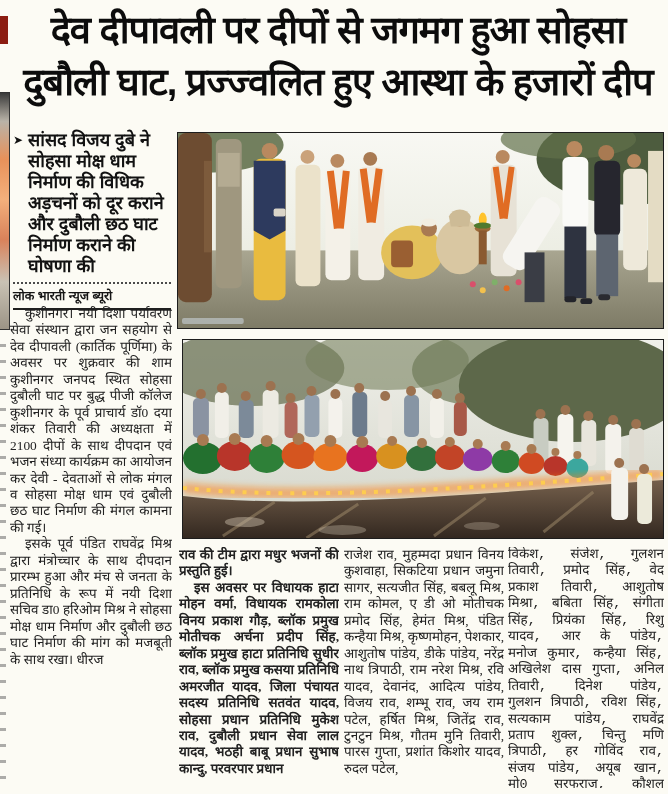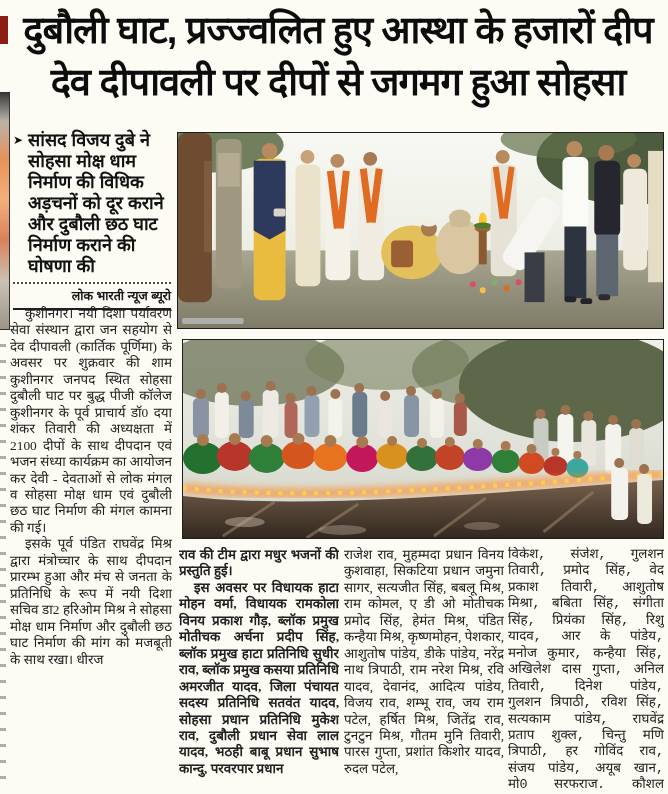--- a/index.html
+++ b/index.html
@@ -27,21 +27,21 @@
   .sliver-text  { position:absolute; left:0; top:344px; width:6px;  height:442px; opacity:.55;
                   background:repeating-linear-gradient(180deg,#6b6b6b 0 3px,transparent 3px 16px); }
 
   
   .highlight-box { position:absolute; left:13px; top:130px; width:158px;
                    font-family:"Liberation Sans","DejaVu Sans",sans-serif; }
   .hbox-row   { display:flex; gap:5px; }
   .hbox-marker{ font-size:12px; line-height:21px; color:#111; flex:0 0 auto; }
   .hbox-text  { font-weight:700; font-size:18px; line-height:21px; color:#121212; }
   .rule-dotted{ border-top:2px dotted #4a4a4a; margin-top:5px; }
-  .hbox-byline{ text-align:right; font-weight:700; font-size:12.5px; padding:3px 0 4px; color:#161616; }
+  .hbox-byline{ text-align:left; font-weight:700; font-size:12.5px; padding:3px 0 4px; color:#161616; }
   .rule-solid { border-top:2px solid #1f1f1f; }
 
   
   .photo { position:absolute; border:1px solid #1d1d1d; background:#d8d8d0; }
   .photo svg { display:block; width:100%; height:100%; }
   .photo-top    { left:177px; top:132px; width:487px; height:197px; }
   .photo-bottom { left:182px; top:339px; width:482px; height:200px; }
 
   
   .col { position:absolute; overflow:hidden; text-align:justify;
@@ -56,22 +56,22 @@
 </head>
 <body>
 
 <div class="page">
 
   <div class="sliver-red"></div>
   <div class="sliver-photo"></div>
   <div class="sliver-text"></div>
 
   <div class="headline">
+    <div>देव दीपावली पर दीपों से जगमग हुआ सोहसा</div>
     <div>दुबौली घाट, प्रज्ज्वलित हुए आस्था के हजारों दीप</div>
-    <div>देव दीपावली पर दीपों से जगमग हुआ सोहसा</div>
   </div>
 
   <div class="highlight-box">
     <div class="hbox-row">
       <span class="hbox-marker">➤</span>
       <span class="hbox-text">सांसद विजय दुबे ने सोहसा मोक्ष धाम निर्माण की विधिक अड़चनों को दूर कराने और दुबौली छठ घाट निर्माण कराने की घोषणा की</span>
     </div>
     <div class="rule-dotted"></div>
     <div class="hbox-byline">लोक भारती न्यूज ब्यूरो</div>
     <div class="rule-solid"></div>
@@ -251,21 +251,21 @@
 
       <rect x="430" y="128" width="17" height="52" rx="5" fill="#f4f2ec"></rect>
         <circle cx="438" cy="123" r="5" fill="#9c7250"></circle>
       <rect x="456" y="134" width="15" height="50" rx="5" fill="#eceada"></rect>
         <circle cx="463" cy="129" r="5" fill="#9c7250"></circle>
     </svg>
   </div>
 
   <div class="col col-1">
     <p>कुशीनगर। नयी दिशा पर्यावरण सेवा संस्थान द्वारा जन सहयोग से देव दीपावली (कार्तिक पूर्णिमा) के अवसर पर शुक्रवार की शाम कुशीनगर जनपद स्थित सोहसा दुबौली घाट पर बुद्ध पीजी कॉलेज कुशीनगर के पूर्व प्राचार्य डॉ0 दया शंकर तिवारी की अध्यक्षता में 2100 दीपों के साथ दीपदान एवं भजन संध्या कार्यक्रम का आयोजन कर देवी - देवताओं से लोक मंगल व सोहसा मोक्ष धाम एवं दुबौली छठ घाट निर्माण की मंगल कामना की गई।</p>
-    <p>इसके पूर्व पंडित राघवेंद्र मिश्र द्वारा मंत्रोच्चार के साथ दीपदान प्रारम्भ हुआ और मंच से जनता के प्रतिनिधि के रूप में नयी दिशा सचिव डा2 हरिओम मिश्र ने सोहसा मोक्ष धाम निर्माण और दुबौली छठ घाट निर्माण की मांग को मजबूती के साथ रखा। धीरज</p>
+    <p>इसके पूर्व पंडित राघवेंद्र मिश्र द्वारा मंत्रोच्चार के साथ दीपदान प्रारम्भ हुआ और मंच से जनता के प्रतिनिधि के रूप में नयी दिशा सचिव डा0 हरिओम मिश्र ने सोहसा मोक्ष धाम निर्माण और दुबौली छठ घाट निर्माण की मांग को मजबूती के साथ रखा। धीरज</p>
   </div>
   <div class="col col-2">
     <p class="cont">राव की टीम द्वारा मधुर भजनों की प्रस्तुति हुई।</p>
     <p>इस अवसर पर विधायक हाटा मोहन वर्मा, विधायक रामकोला विनय प्रकाश गौड़, ब्लॉक प्रमुख मोतीचक अर्चना प्रदीप सिंह, ब्लॉक प्रमुख हाटा प्रतिनिधि सुधीर राव, ब्लॉक प्रमुख कसया प्रतिनिधि अमरजीत यादव, जिला पंचायत सदस्य प्रतिनिधि सतवंत यादव, सोहसा प्रधान प्रतिनिधि मुकेश राव, दुबौली प्रधान सेवा लाल यादव, भठही बाबू प्रधान सुभाष कान्दु, परवरपार प्रधान</p>
   </div>
   <div class="col col-3">
     <p class="cont">राजेश राव, मुहम्मदा प्रधान विनय कुशवाहा, सिकटिया प्रधान जमुना सागर, सत्यजीत सिंह, बबलू मिश्र, राम कोमल, ए डी ओ मोतीचक प्रमोद सिंह, हेमंत मिश्र, पंडित कन्हैया मिश्र, कृष्णमोहन, पेशकार, आशुतोष पांडेय, डीके पांडेय, नरेंद्र नाथ त्रिपाठी, राम नरेश मिश्र, रवि यादव, देवानंद, आदित्य पांडेय, विजय राव, शम्भू राव, जय राम पटेल, हर्षित मिश्र, जितेंद्र राव, टुनटुन मिश्र, गौतम मुनि तिवारी, पारस गुप्ता, प्रशांत किशोर यादव, रुदल पटेल,</p>
   </div>
   <div class="col col-4">
     <p class="cont">विकेश, संजेश, गुलशन तिवारी, प्रमोद सिंह, वेद प्रकाश तिवारी, आशुतोष मिश्रा, बबिता सिंह, संगीता सिंह, प्रियंका सिंह, रिशु यादव, आर के पांडेय, मनोज कुमार, कन्हैया सिंह, अखिलेश दास गुप्ता, अनिल तिवारी, दिनेश पांडेय, गुलशन त्रिपाठी, रविश सिंह, सत्यकाम पांडेय, राघवेंद्र प्रताप शुक्ल, चिन्तु मणि त्रिपाठी, हर गोविंद राव, संजय पांडेय, अयूब खान, मो0 सरफराज, कौशल जायसवाल सहित हजारों की संख्या में लोग उपस्थित रहे।</p>

